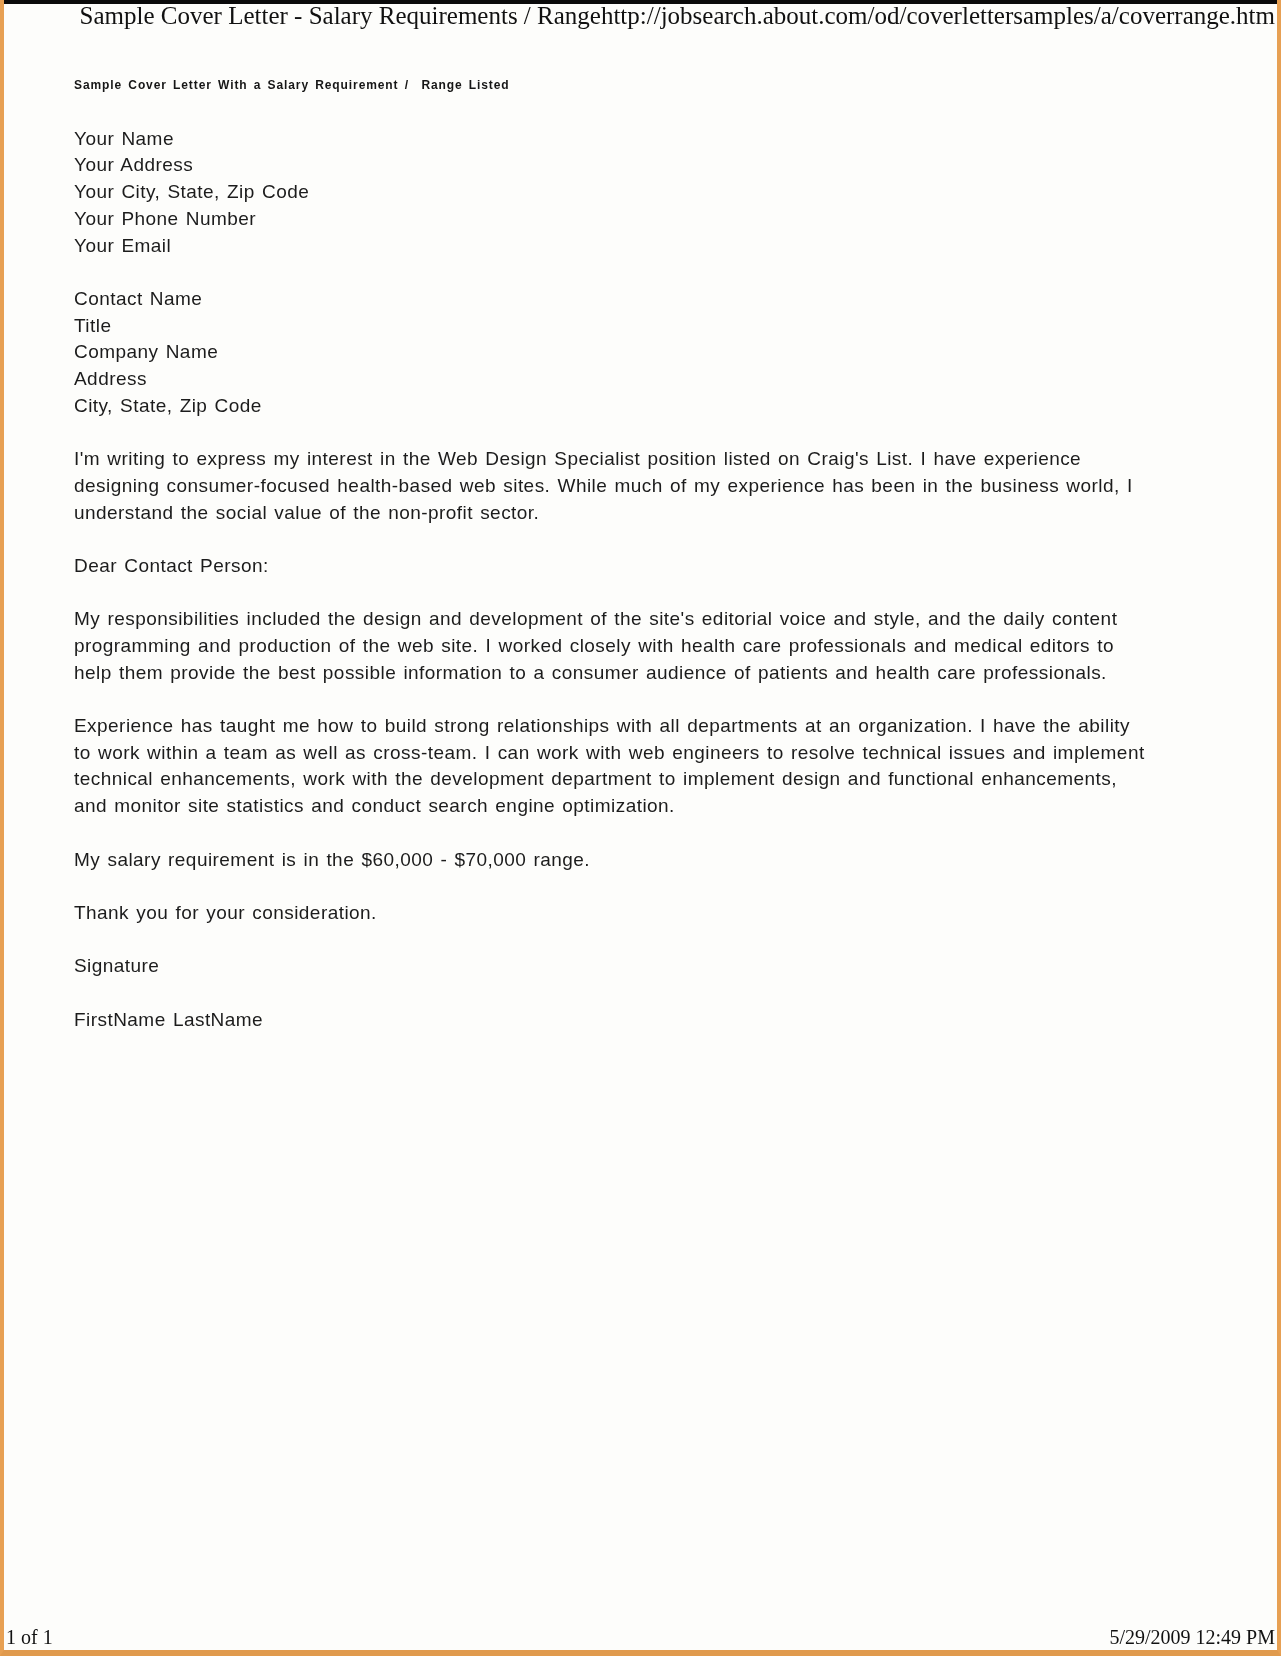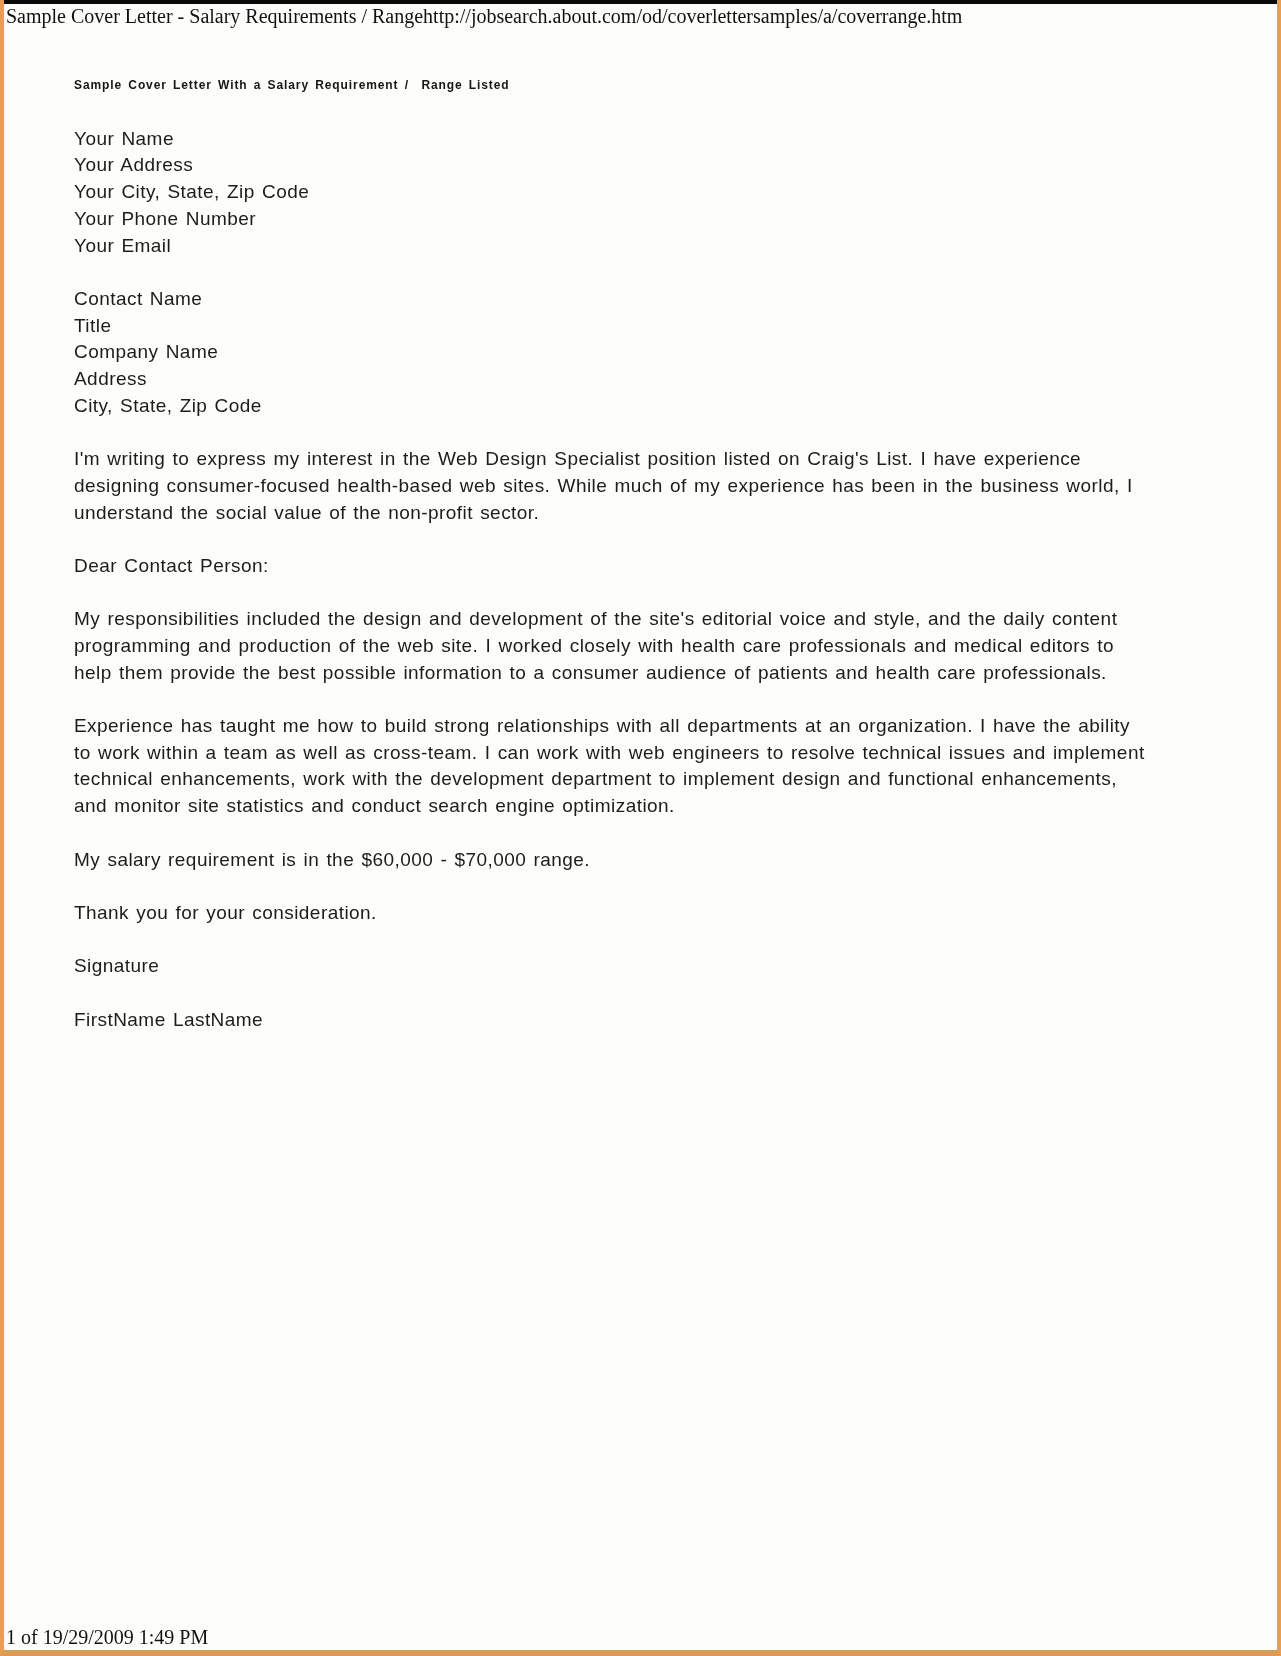--- a/index.html
+++ b/index.html
@@ -25,34 +25,34 @@
     top: 0; left: 0; right: 0;
     height: 4px;
     background: #0a0a0a;
   }
   .print-header {
     position: absolute;
     top: 4px;
     left: 2px;
     right: 2px;
     display: flex;
-    justify-content: flex-start;
+    justify-content: flex-end;
     font-family: "Liberation Serif", serif;
-    font-size: 20px;
+    font-size: 25px;
     line-height: 24px;
     color: #111111;
     white-space: nowrap;
   }
   .print-footer {
     position: absolute;
     bottom: 1px;
     left: 2px;
     right: 2px;
     display: flex;
-    justify-content: flex-start;
+    justify-content: space-between;
     font-family: "Liberation Serif", serif;
     font-size: 20px;
     line-height: 23px;
     color: #111111;
     white-space: nowrap;
   }
   .letter {
     position: absolute;
     top: 72px;
     left: 70px;
@@ -124,16 +124,16 @@
 
     <div class="block">Thank you for your consideration.</div>
 
     <div class="block">Signature</div>
 
     <div class="block">FirstName LastName</div>
   </div>
 
   <div class="print-footer">
     <span>1 of 1</span>
-    <span>9/29/2009 1:49 PM</span>
+    <span>5/29/2009 12:49 PM</span>
   </div>
 
 </div>
 
 </body></html>

